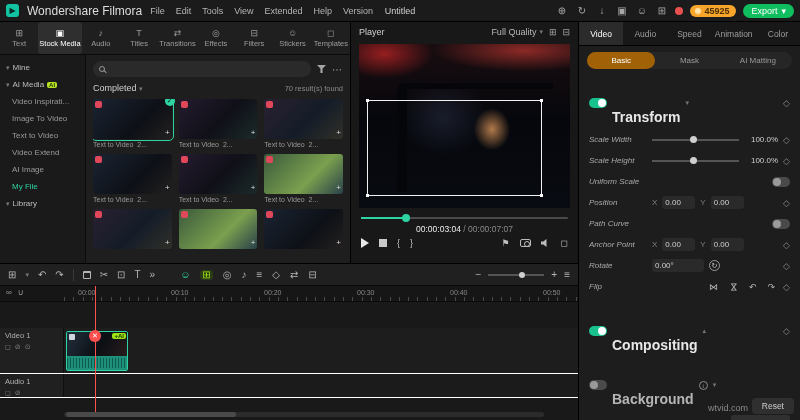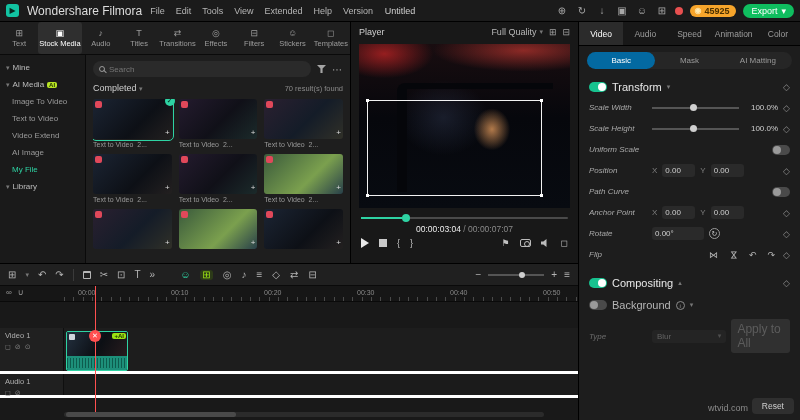--- a/index.html
+++ b/index.html
@@ -95,25 +95,25 @@
   .i-cam::after { content:""; position:absolute; left:3px; top:1px; width:4px; height:4px; border:1px solid #bbb; border-radius:50%;}
   .i-spk { width:10px; height:8px; background:#bbb; clip-path:polygon(0 30%,28% 30%,60% 0,60% 100%,28% 70%,0 70%);}
 
   
   .ptabs { display:flex; height:24px; align-items:stretch; background:#181818; border-bottom:1px solid #000;}
   .ptab { flex:1; display:flex; align-items:center; justify-content:center; color:#9d9d9d; font-size:8.5px;}
   .ptab.active { background:#2b2b2b; color:#fff;}
   .psubwrap { padding:6px 8px;}
   .psubtabs { background:#262626; border-radius:10px; display:flex; height:17px; align-items:stretch;}
   .pstab { flex:1; display:flex; align-items:center; justify-content:center; color:#9a9a9a; font-size:8px; border-radius:10px;}
-  .pstab.active { background:#0369a1; color:#fff;}
+  .pstab.active { background:#a16207; color:#fff;}
   .prow { display:flex; align-items:center; padding:4px 10px; gap:5px; min-height:21px;}
   .prow .lbl { width:58px; color:#a9a9a9; font-size:8px; white-space:nowrap; overflow:hidden; flex:0 0 auto;font-style:italic;}
   .sec-head { display:flex; align-items:center; gap:5px; padding:6px 10px 4px 10px;}
-  .sec-head .ttl { color:#e8e8e8; font-size:11px; font-weight:normal;}
+  .sec-head .ttl { color:#e8e8e8; font-size:14px; font-weight:bold;margin-top:28px;}
   .kf { margin-left:auto; color:#8a8a8a; font-size:9px;}
   .tg { width:18px; height:10px; border-radius:5px; background:#4a4a4a; position:relative; flex:0 0 auto;}
   .tg::after { content:""; position:absolute; left:1px; top:1px; width:8px; height:8px; border-radius:50%; background:#9a9a9a;}
   .tg.on { background:#17c28f;}
   .tg.on::after { left:9px; background:#fff;}
   .slider { flex:1; position:relative; height:8px;}
   .sl-track { position:absolute; top:3.5px; left:0; right:0; height:1.5px; background:#555;}
   .sl-thumb { position:absolute; top:0.5px; left:44%; width:7px; height:7px; border-radius:50%; background:#cfcfcf;}
   .val { width:34px; text-align:right; color:#cfcfcf; font-size:8px; flex:0 0 auto;}
   .axis { color:#7f7f7f; font-size:8px;}
@@ -142,21 +142,21 @@
   .zoomsl .zt { position:absolute; top:3.5px; left:0; right:0; height:1.5px; background:#555;}
   .zoomsl .zh { position:absolute; top:1px; left:55%; width:6px; height:6px; border-radius:50%; background:#cfcfcf;}
 
   .tl-ruler { position:relative; height:16px; background:#161616; border-bottom:1px solid #0a0a0a; color:#8a8a8a; font-size:7px;}
   .ruler-ticks { position:absolute; left:64px; right:0; bottom:0; height:4px;
     background:repeating-linear-gradient(to right,#4a4a4a 0 1px,transparent 1px 9.3px);}
   .rlabel { position:absolute; top:3px;}
   .ruler-corner { position:absolute; left:6px; top:2px; display:flex; gap:6px; color:#9a9a9a; font-size:8px;}
 
   .tracks { position:absolute; top:38px; left:0; right:0; bottom:14px;}
-  .track { position:relative; border-bottom:3px solid #ffffff;}
+  .track { position:relative; border-bottom:1px solid #ffffff;}
   .track.video { height:46px; background:#1d1d1d; margin-top:26px;}
   .track.audio { height:24px; background:#1b1b1b;}
   .thead { position:absolute; left:0; top:0; bottom:0; width:64px; background:#202020; border-right:1px solid #0f0f0f; padding:3px 5px; color:#9a9a9a;}
   .thead .tname { font-size:7.5px; color:#b0b0b0;}
   .thead .ticons { display:flex; gap:4px; margin-top:3px; font-size:7px; color:#7f7f7f;}
 
   .clip { position:absolute; left:66px; top:3px; width:62px; height:40px; border:1px solid #2ed3a3; border-radius:2px; overflow:hidden; background:#0c0f14;}
   .clip-video { height:24px; position:relative; background:linear-gradient(120deg,#23303f,#0c0f14 55%,#281c1e);}
   .clip-ai { position:absolute; top:1px; right:1px; background:#9be312; color:#1d2a00; font-size:6px; font-weight:bold; border-radius:2px; padding:0 2px;}
   .clip-film { position:absolute; top:2px; left:2px; width:6px; height:6px; background:#cfd6dd; border-radius:1px;}
@@ -250,20 +250,23 @@
         <div class="sb-item">
             <span class="sb-caret">▾</span>
             <span>Mine</span>
           </div>
         <div class="sb-item">
             <span class="sb-caret">▾</span>
             <span>AI Media</span>
             <span class="ai-badge">AI</span>
           </div>
         <div class="sb-item child">
+            <span>Video Inspirati...</span>
+          </div>
+        <div class="sb-item child">
             <span>Image To Video</span>
           </div>
         <div class="sb-item child">
             <span>Text to Video</span>
           </div>
         <div class="sb-item child">
             <span>Video Extend</span>
           </div>
         <div class="sb-item child">
             <span>AI Image</span>
@@ -274,21 +277,20 @@
         <div class="sb-item">
             <span class="sb-caret">▾</span>
             <span>Library</span>
           </div>
       </div>
 
       <div class="content">
         <div class="searchrow">
           <div class="searchbox">
             <span class="i-search"></span>
-            <input placeholder="Search" style="">
           </div>
           <span class="i-filter"></span>
           <span class="more-dots">⋯</span>
         </div>
         <div class="metarow">
           <span><span>Completed</span> <span class="sb-caret">▾</span></span>
           <span class="count">70 result(s) found</span>
         </div>
         <div class="grid">
           <div class="cell">

